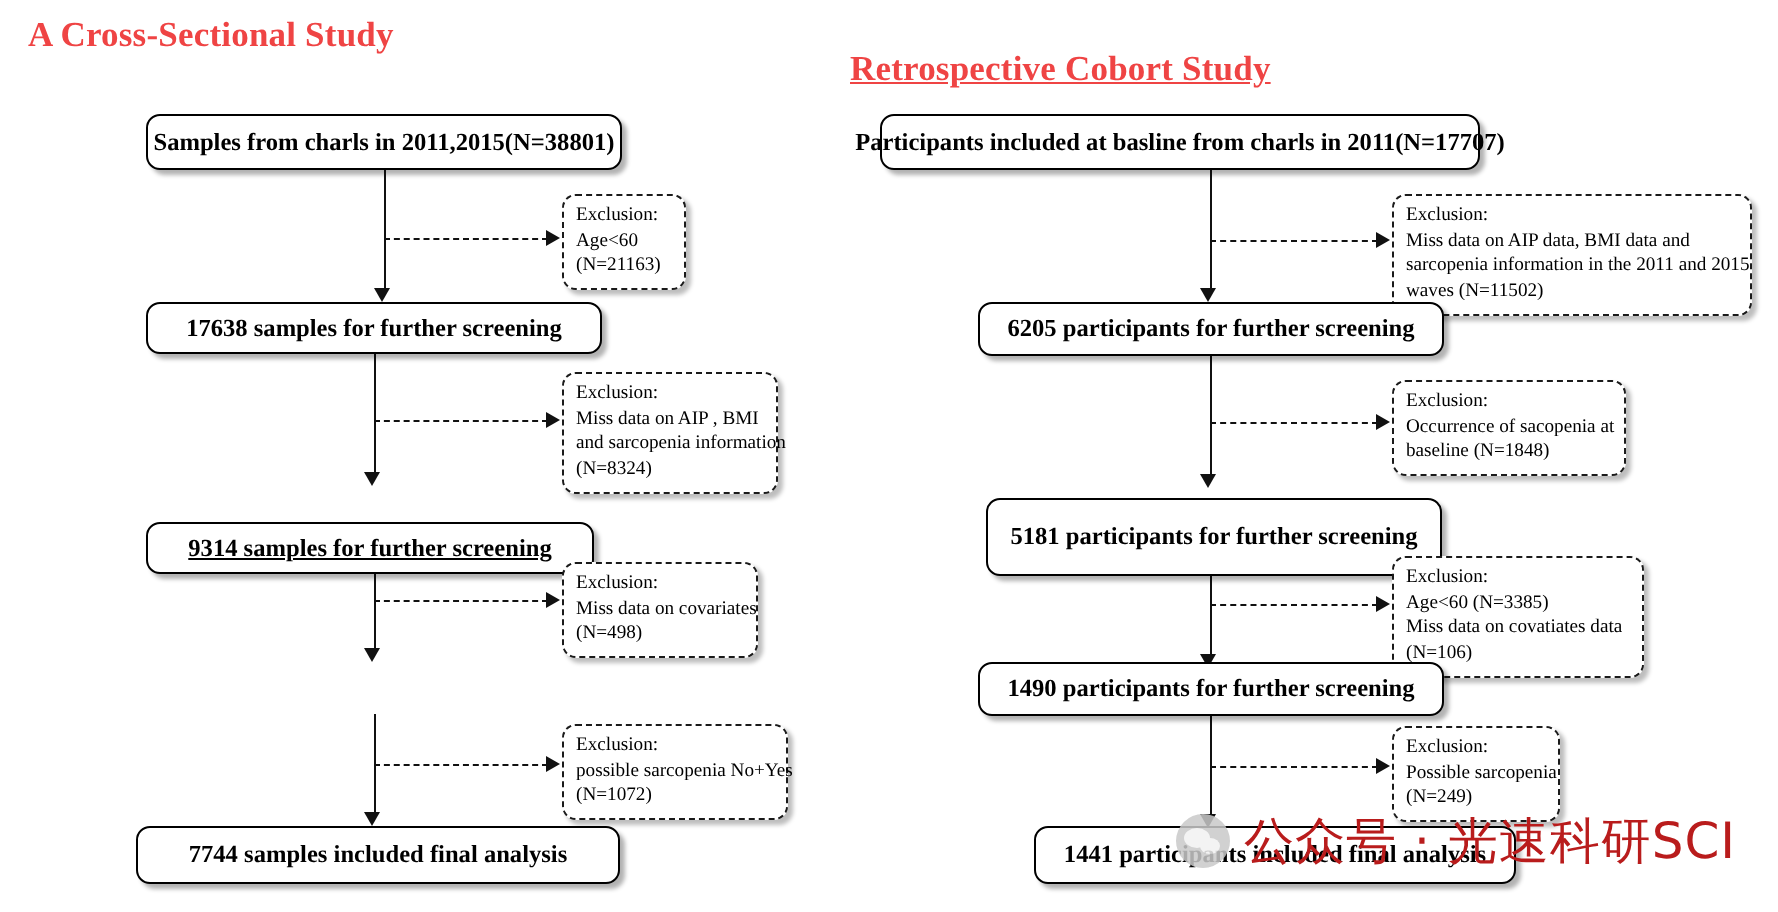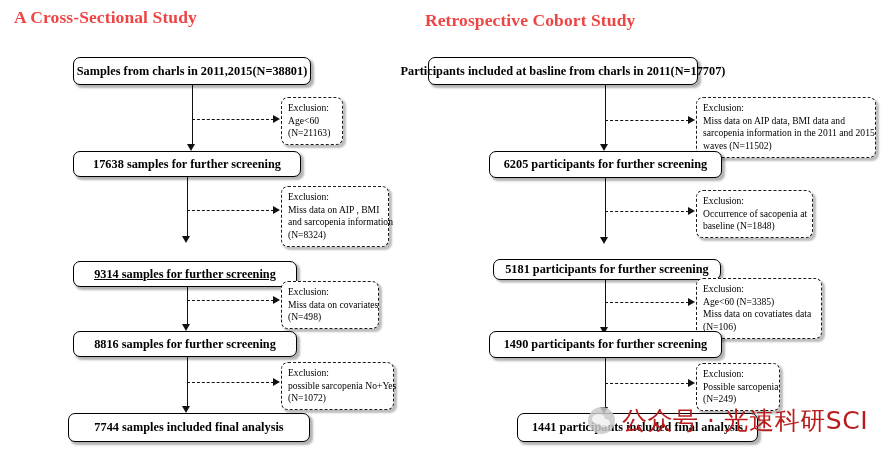--- a/index.html
+++ b/index.html
@@ -20,21 +20,21 @@
   .panel-title {
     position: absolute;
     font-family: "Liberation Serif", serif;
     font-weight: bold;
     font-size: 17.5px;
     color: #ef4444;
     white-space: nowrap;
     letter-spacing: 0.1px;
   }
   #title-left  { left: 14px;  top: 7px; }
-  #title-right { left: 425px; top: 10px; }
+  #title-right { left: 425px; top: 24px; text-decoration: underline; }
 
   
   .node {
     position: absolute;
     box-sizing: border-box;
     border: 1.4px solid #000000;
     border-radius: 7px;
     background: #ffffff;
     display: flex;
     align-items: center;
@@ -184,36 +184,35 @@
   <div class="varrow" style="left:182px; top:324px;"></div>
   <div class="hline" style="left:187px; top:300px; width:87px;"></div>
   <div class="harrow" style="left:273px; top:296px;"></div>
 
   <div class="excl" style="left:281px; top:281px; width:98px;">
     <span class="ln">Exclusion:</span>
     <span class="ln">Miss data on covariates</span>
     <span class="ln">(N=498)</span>
   </div>
 
-  <div class="node" style="left:73px; top:331px; width:224px; height:26px;">8816 samples for further screening</div>
 
   <div class="vline" style="left:187px; top:357px; height:50px;"></div>
   <div class="varrow" style="left:182px; top:406px;"></div>
   <div class="hline" style="left:187px; top:382px; width:87px;"></div>
   <div class="harrow" style="left:273px; top:378px;"></div>
 
   <div class="excl" style="left:281px; top:362px; width:113px;">
     <span class="ln">Exclusion:</span>
     <span class="ln">possible sarcopenia No+Yes</span>
     <span class="ln">(N=1072)</span>
   </div>
 
   <div class="node" style="left:68px; top:413px; width:242px; height:29px;">7744 samples included final analysis</div>
 
-  <div class="node" style="left:428px; top:57px; width:270px; height:28px;">Participants included at basline from charls in 2011(N=17707)</div>
+  <div class="node" style="left:440px; top:57px; width:300px; height:28px;">Participants included at basline from charls in 2011(N=17707)</div>
 
   <div class="vline" style="left:605px; top:85px; height:60px;"></div>
   <div class="varrow" style="left:600px; top:144px;"></div>
   <div class="hline" style="left:605px; top:120px; width:84px;"></div>
   <div class="harrow" style="left:688px; top:116px;"></div>
 
   <div class="excl" style="left:696px; top:97px; width:180px;">
     <span class="ln">Exclusion:</span>
     <span class="ln">Miss data on AIP data, BMI data and</span>
     <span class="ln">sarcopenia information in the 2011 and 2015</span>
@@ -226,21 +225,21 @@
   <div class="varrow" style="left:600px; top:237px;"></div>
   <div class="hline" style="left:605px; top:211px; width:84px;"></div>
   <div class="harrow" style="left:688px; top:207px;"></div>
 
   <div class="excl" style="left:696px; top:190px; width:117px;">
     <span class="ln">Exclusion:</span>
     <span class="ln">Occurrence of sacopenia at</span>
     <span class="ln">baseline (N=1848)</span>
   </div>
 
-  <div class="node" style="left:493px; top:259px; width:228px; height:21px;">5181 participants for further screening</div>
+  <div class="node" style="left:493px; top:249px; width:228px; height:39px;">5181 participants for further screening</div>
 
   <div class="vline" style="left:605px; top:270px; height:58px;"></div>
   <div class="varrow" style="left:600px; top:327px;"></div>
   <div class="hline" style="left:605px; top:302px; width:84px;"></div>
   <div class="harrow" style="left:688px; top:298px;"></div>
 
   <div class="excl" style="left:696px; top:278px; width:126px;">
     <span class="ln">Exclusion:</span>
     <span class="ln">Age&lt;60 (N=3385)</span>
     <span class="ln">Miss data on covatiates data</span>

